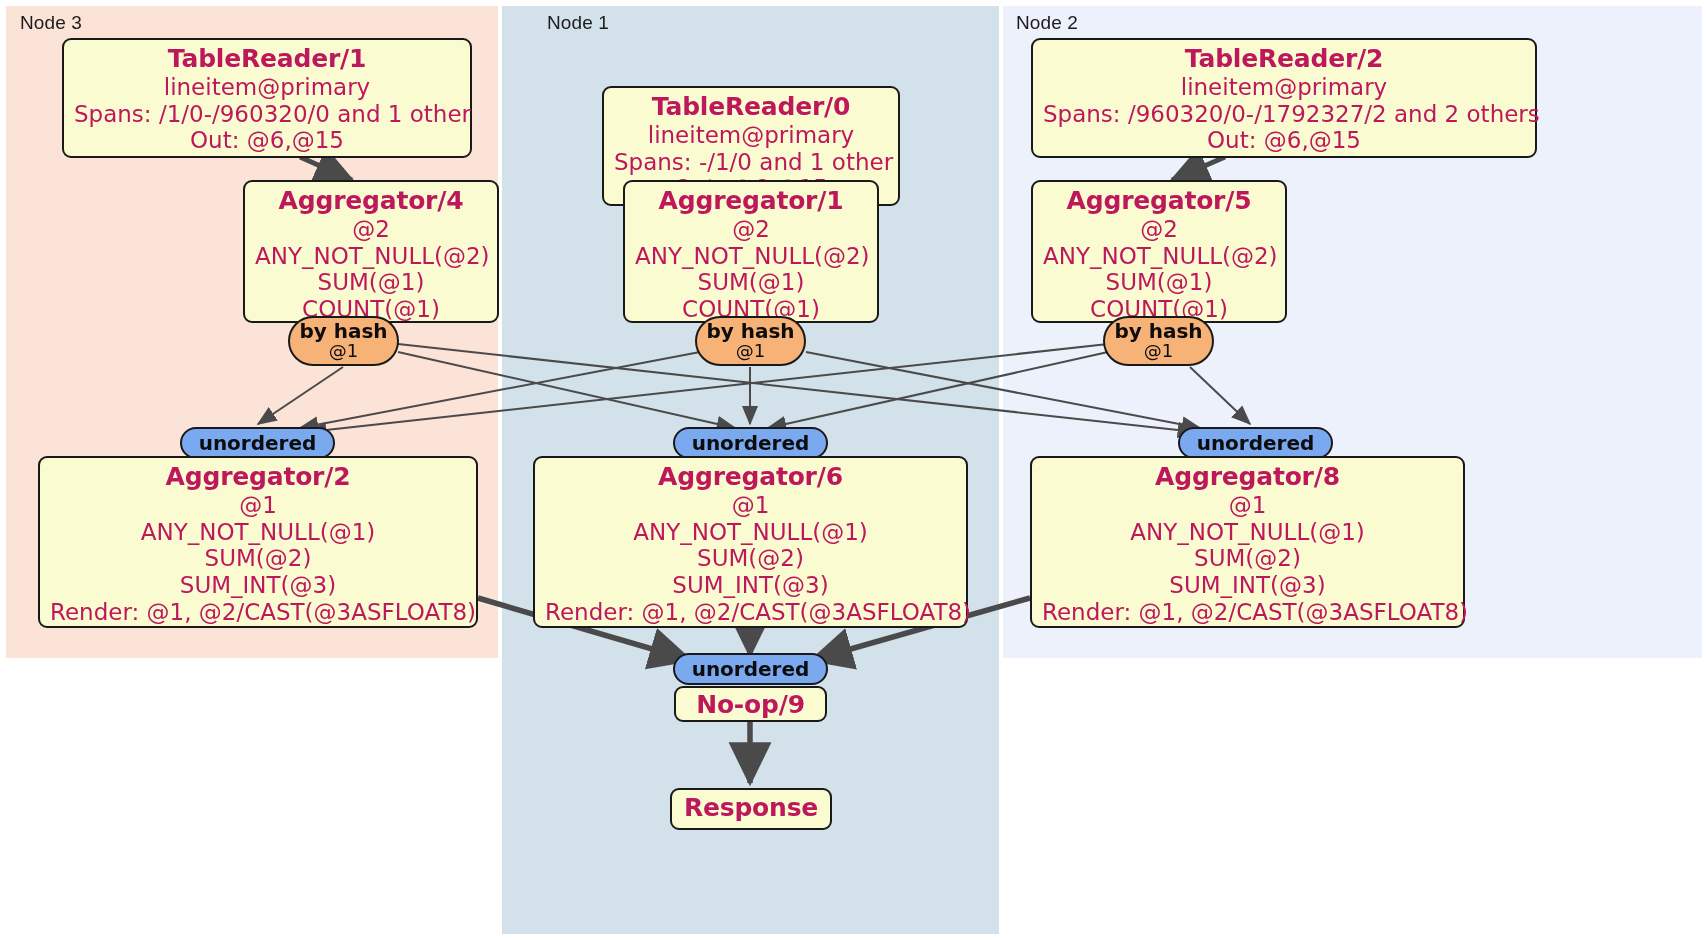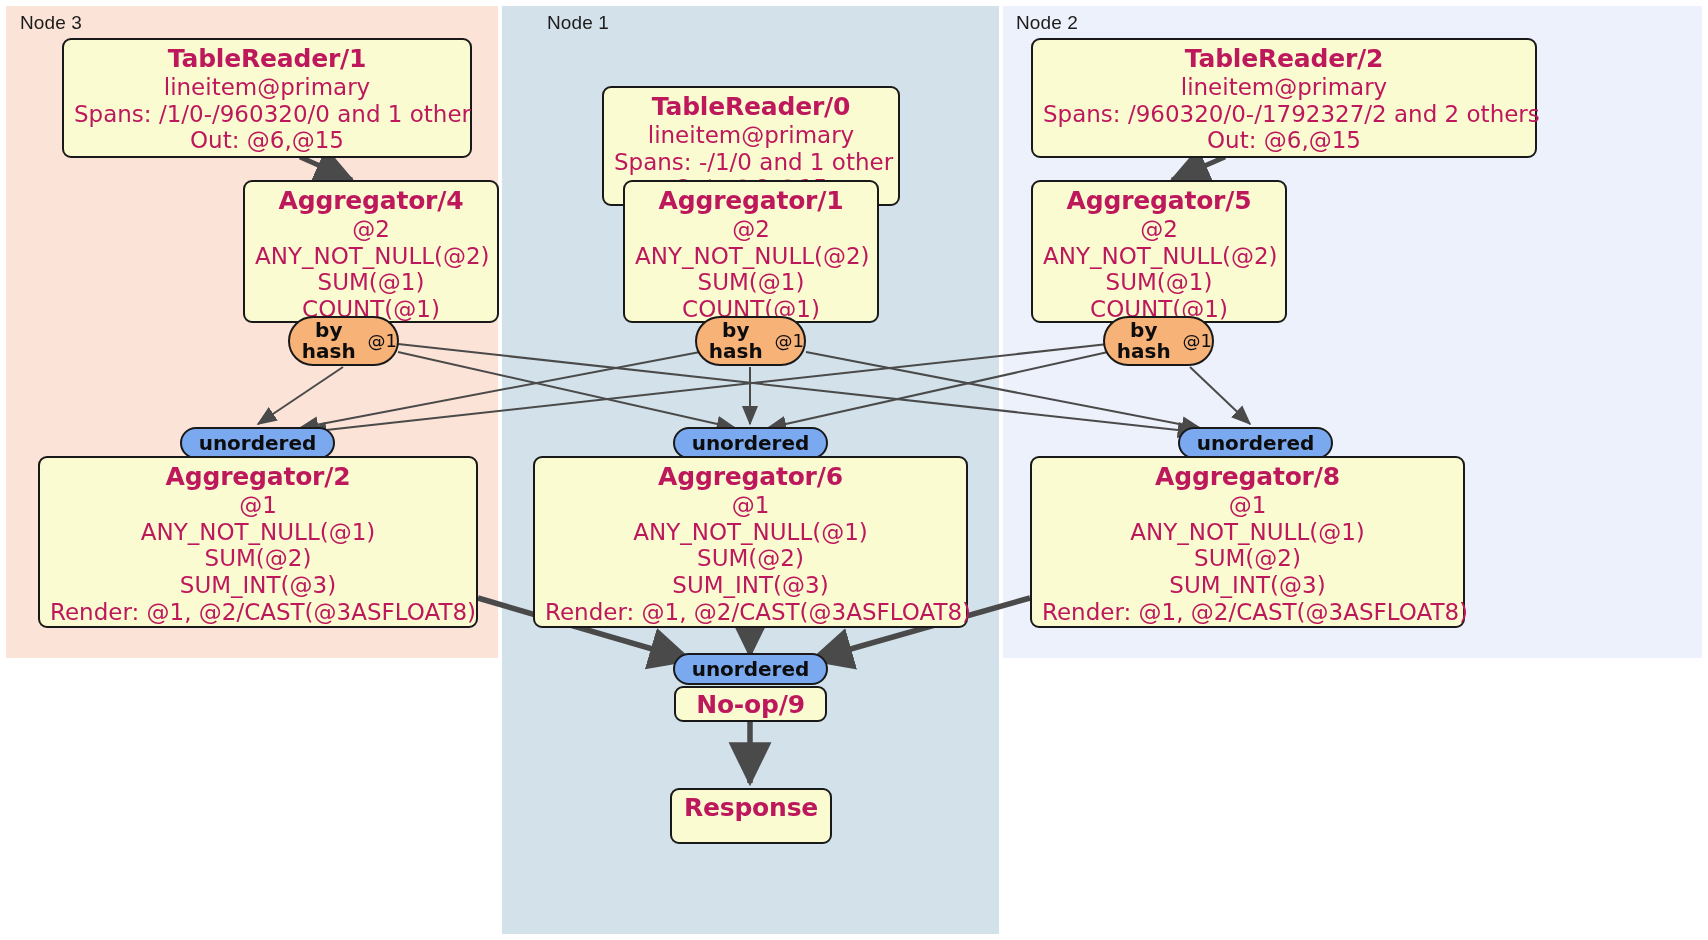--- a/index.html
+++ b/index.html
@@ -33,21 +33,21 @@
   }
   .nodebox .ln{
     display:block;font-size:23px;font-weight:400;white-space:nowrap;
   }
   .pillbox{
     position:absolute;box-sizing:border-box;
     border:2.2px solid #191919;
     border-radius:999px;
     text-align:center;
     color:#0d0d0d;
-    display:flex;align-items:center;justify-content:center;
+    display:flex;flex-direction:column;align-items:center;justify-content:center;
   }
   .pill-hash{background:#f7b278;}
   .pill-unord{background:#7aa9f0;}
   .pillbox .pl1{font-weight:bold;font-size:20px;line-height:1.05;}
   .pillbox .pl2{font-size:18px;line-height:1.05;font-weight:400;}
   svg.edges{position:absolute;left:0;top:0;width:1708px;height:940px;pointer-events:none;}
 </style>
 </head>
 <body>
 
@@ -193,17 +193,17 @@
   </div>
 
   <div class="pillbox pill-unord" style="left:673px;top:653px;width:155px;height:32px;">
     <span class="pl1">unordered</span>
   </div>
 
   <div class="nodebox" style="left:674px;top:686px;width:153px;height:36px;padding-top:2px;">
     <span class="ttl">No-op/9</span>
   </div>
 
-  <div class="nodebox" style="left:670px;top:788px;width:162px;height:56px;padding-top:3px;">
+  <div class="nodebox" style="left:670px;top:788px;width:162px;height:42px;padding-top:3px;">
     <span class="ttl">Response</span>
   </div>
 
 </div>
 
 </body></html>

